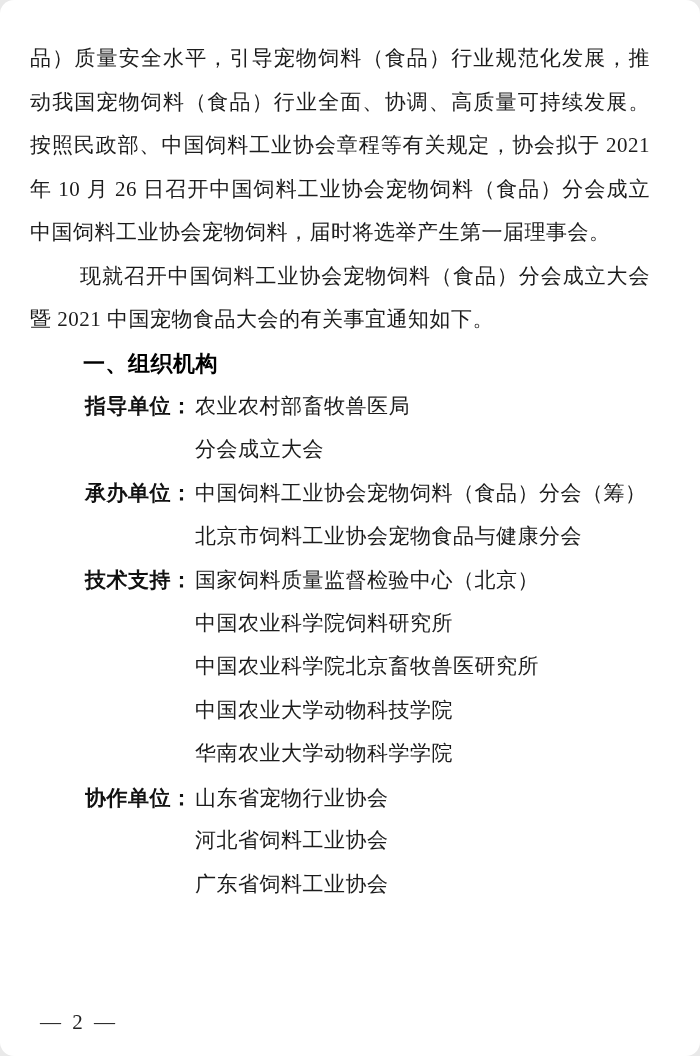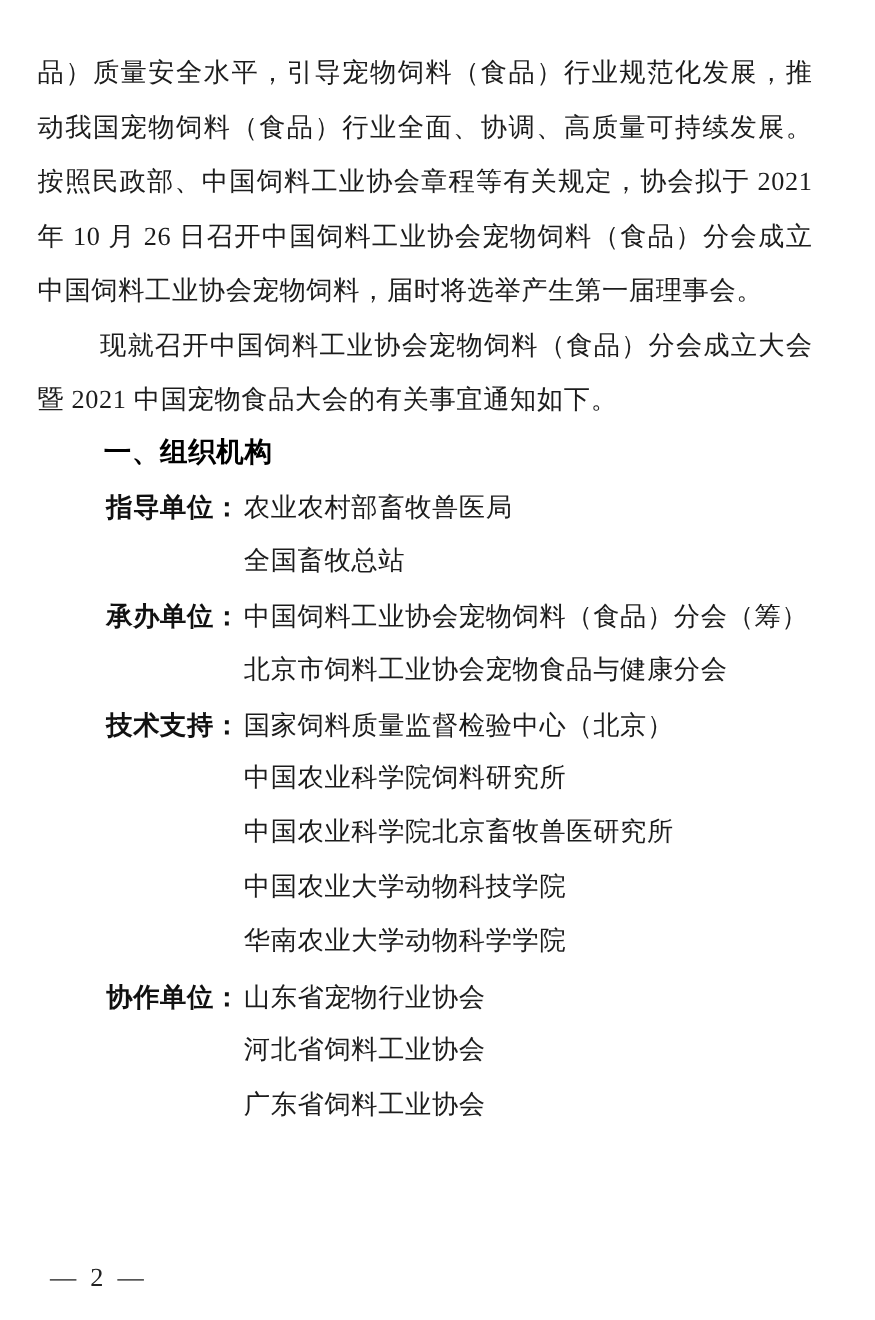--- a/index.html
+++ b/index.html
@@ -8,20 +8,21 @@
     background: #e9e9e9;
     font-family: "Liberation Serif", serif;
   }
   .page {
     position: relative;
     width: 700px;
     height: 1056px;
     background: #ffffff;
     color: #1c1c1c;
     overflow: hidden;
+    border-radius: 14px;
   }
   .content {
     position: absolute;
     left: 30px;
     top: 37px;
     width: 620px;
   }
   .line {
     font-size: 21px;
     line-height: 43.5px;
@@ -31,21 +32,21 @@
   }
   .line.justify {
     white-space: normal;
     text-align: justify;
     text-align-last: justify;
   }
   .line.indent2 {
     padding-left: 50px;
   }
   .line.heading {
-    font-family: Liberation Mono, monospace;
+    font-family: Liberation Sans, sans-serif;
     font-weight: 700;
     font-size: 22px;
     padding-left: 53px;
     color: #000000;
   }
   .org-line {
     display: flex;
     align-items: baseline;
     padding-left: 55px;
     height: 43.5px;
@@ -93,21 +94,21 @@
     <div class="line">暨 2021 中国宠物食品大会的有关事宜通知如下。</div>
 
     <div class="line heading">一、组织机构</div>
 
     <div class="org-line">
       <span class="org-label">指导单位：</span>
       <span class="org-value">农业农村部畜牧兽医局</span>
     </div>
     <div class="org-line">
       <span class="org-label"></span>
-      <span class="org-value">全国畜牧总站</span>
+      <span class="org-value">分会成立大会</span>
     </div>
 
 
     <div class="org-line">
       <span class="org-label">承办单位：</span>
       <span class="org-value">中国饲料工业协会宠物饲料（食品）分会（筹）</span>
     </div>
     <div class="org-line">
       <span class="org-label"></span>
       <span class="org-value">北京市饲料工业协会宠物食品与健康分会</span>

